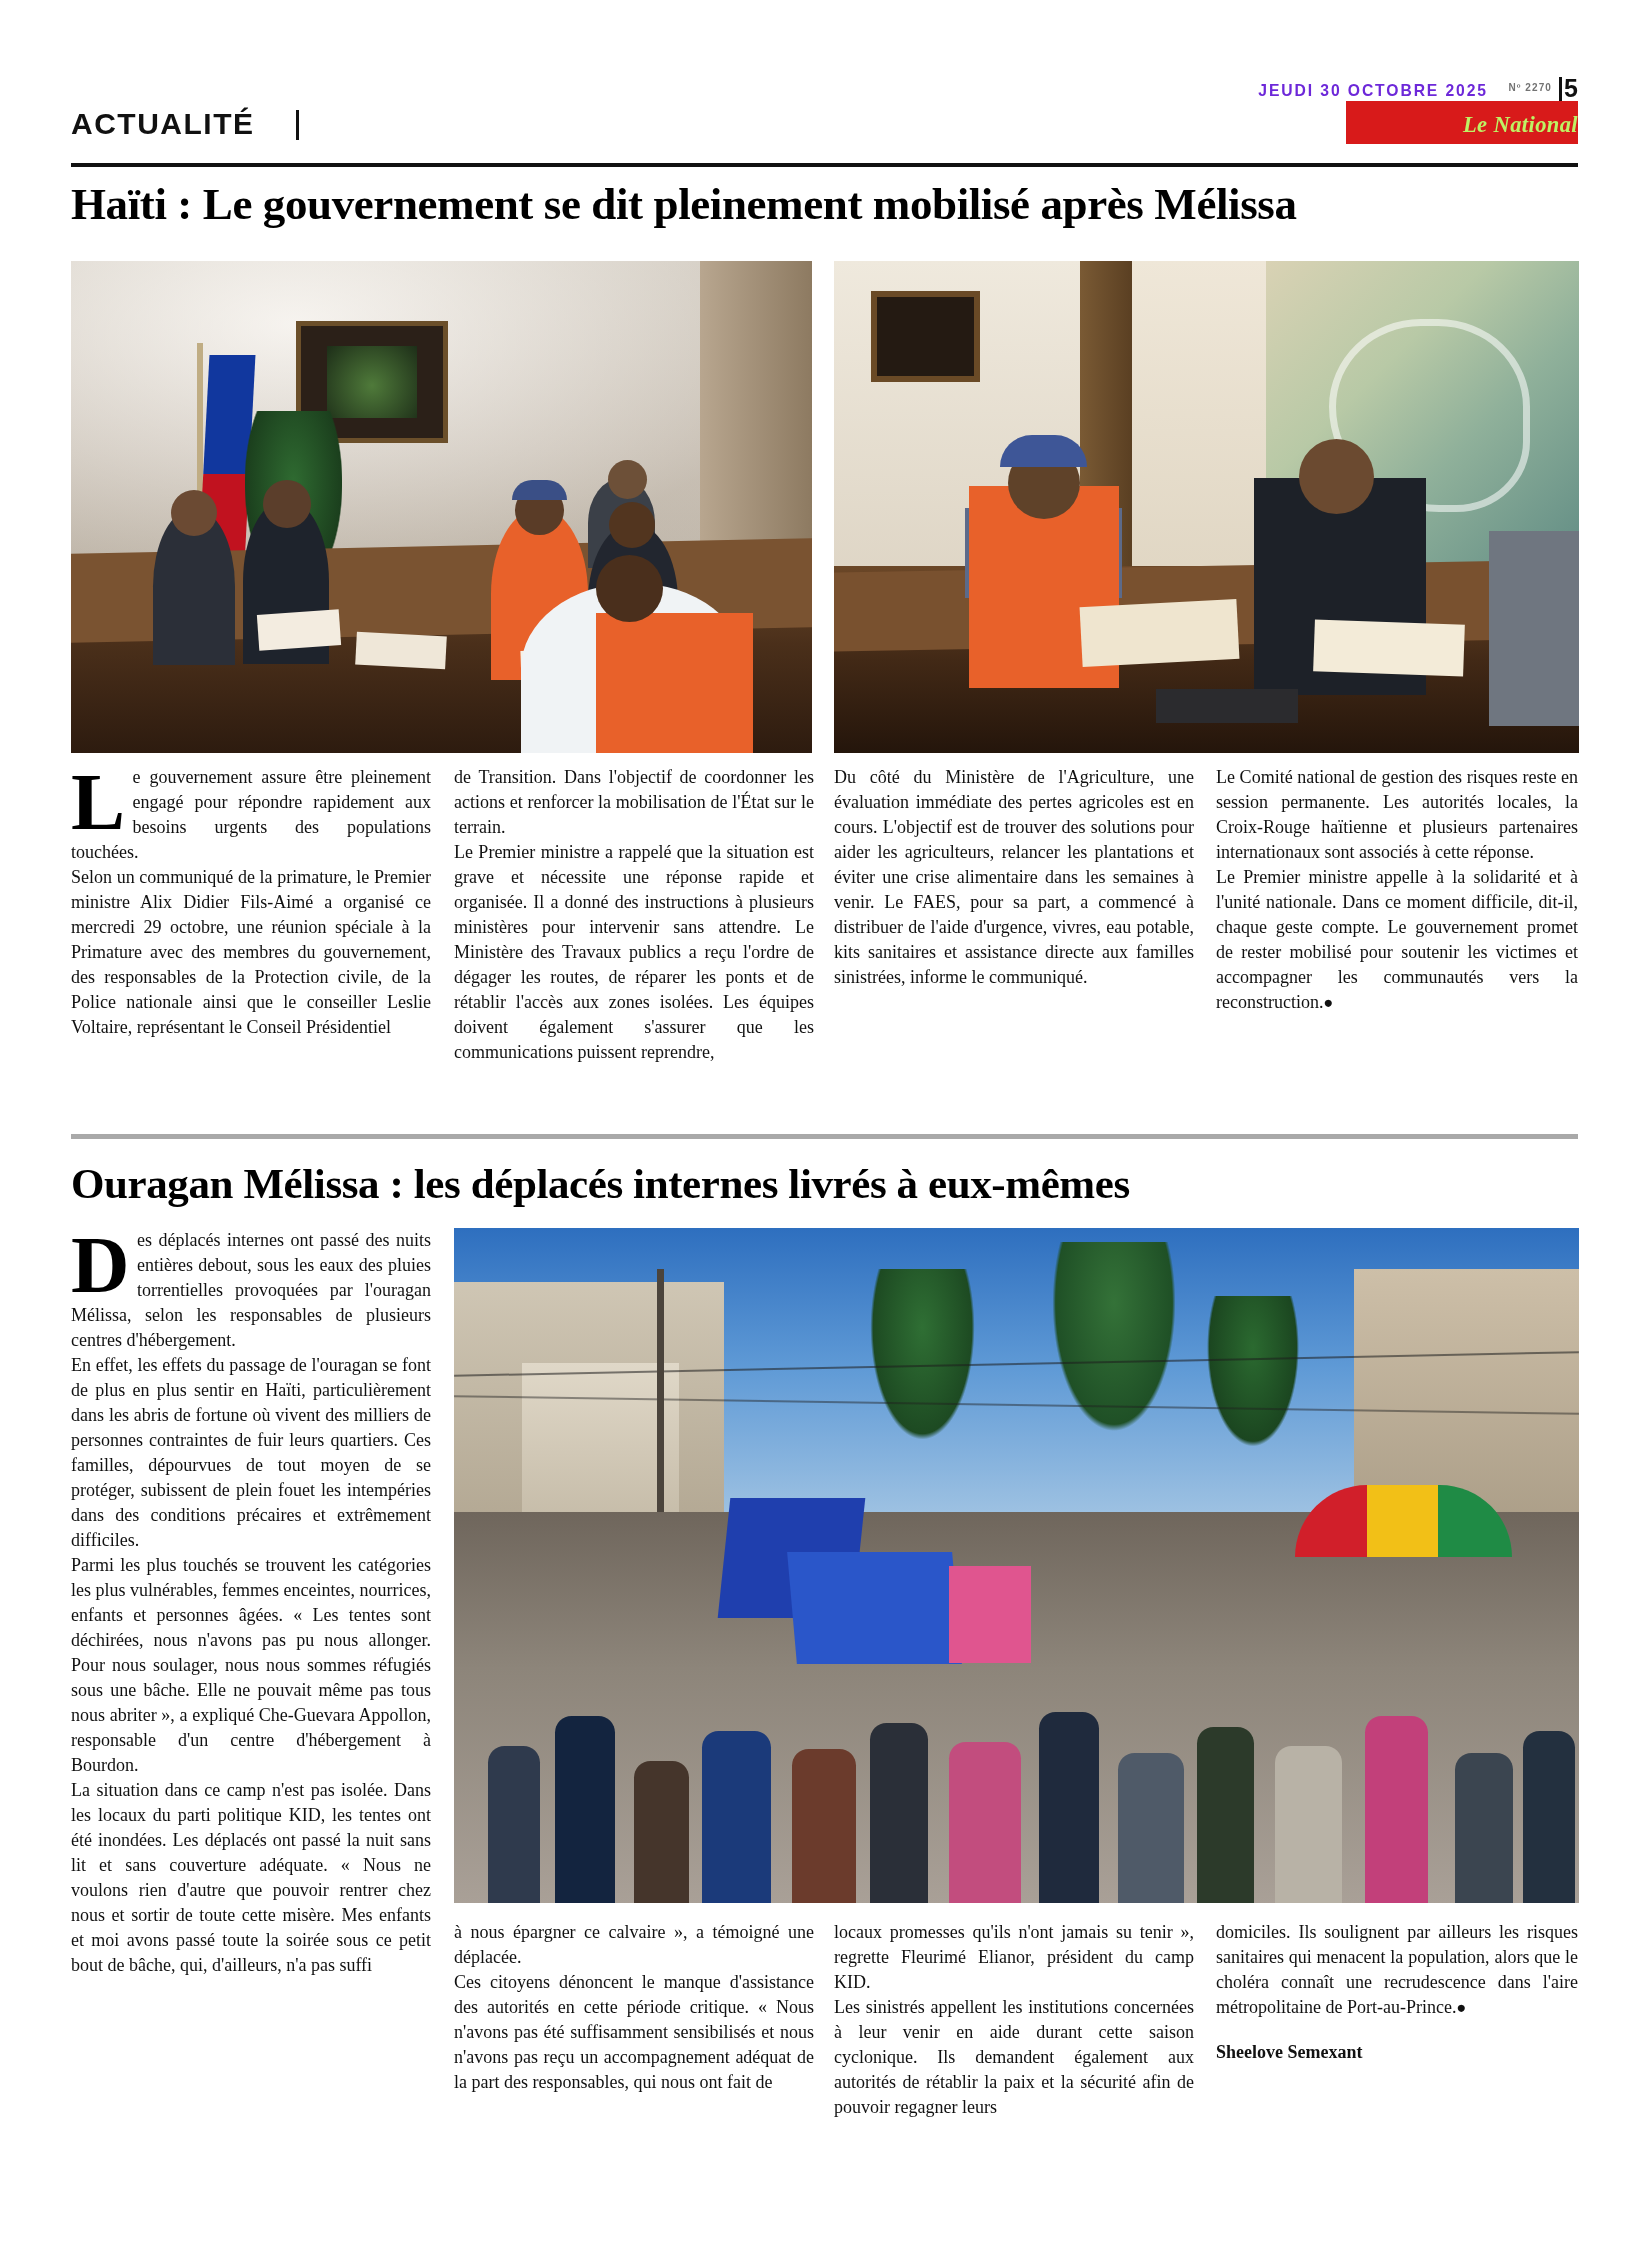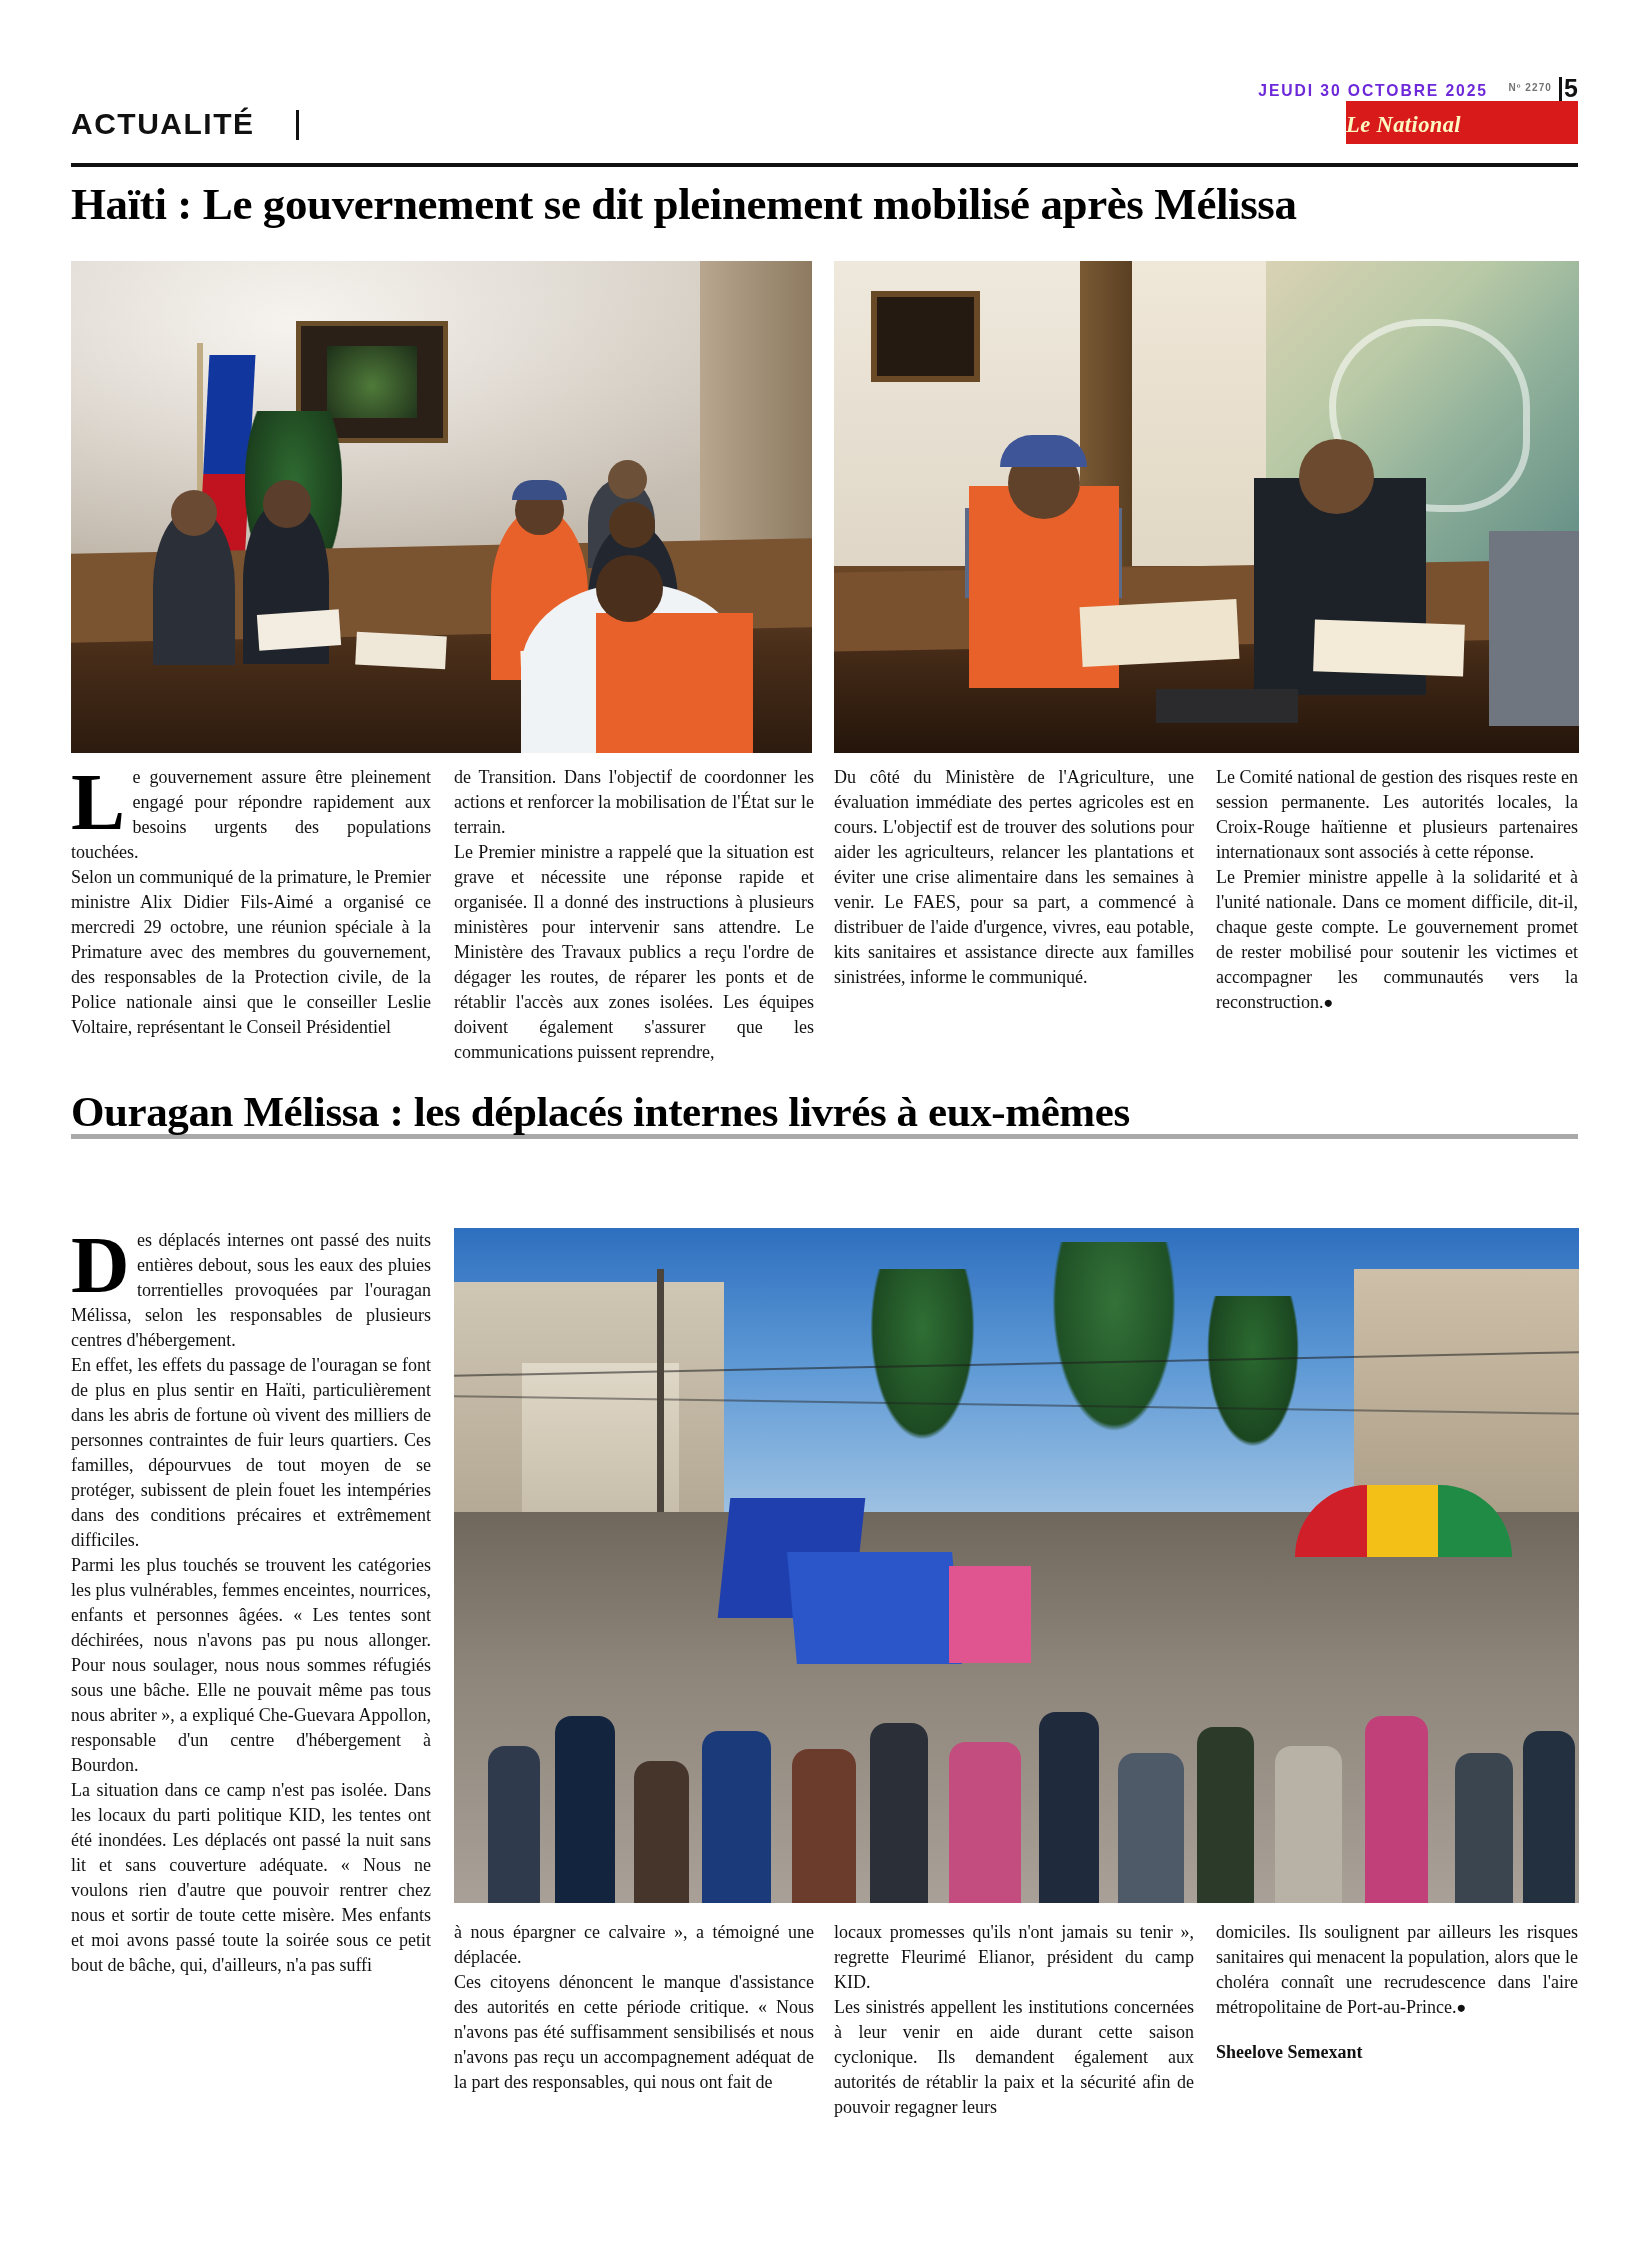--- a/index.html
+++ b/index.html
@@ -92,26 +92,26 @@
     right: 0;
     top: 30px;
     width: 232px;
     height: 43px;
     background: #d81a1a;
   }
   .brand-tab span {
     position: absolute;
     left: 0; right: 0;
     top: 10.5px;
-    text-align: left;
+    text-align: right;
     font-family: "Liberation Serif", serif;
     font-weight: bold;
     font-style: italic;
     font-size: 22.5px;
-    color: #fef9c3;
+    color: #bef264;
     letter-spacing: 0.4px;
   }
   .masthead-rule {
     position: absolute;
     left: 71px;
     top: 163px;
     width: 1507px;
     height: 3.7px;
     background: #111;
   }
@@ -282,21 +282,21 @@
     top: 1134px;
     width: 1507px;
     height: 5.2px;
     background: #a9a9a9;
   }
 
   
   .a2-headline {
     position: absolute;
     left: 71px;
-    top: 1088px;
+    top: 1160px;
     width: 1507px;
     font-family: "Liberation Serif", serif;
     font-weight: bold;
     font-size: 43px;
     line-height: 48px;
     letter-spacing: -0.4px;
     color: #000;
   }
 
   #a2-c1 { left: 71px; top: 1228px; width: 360px; }

